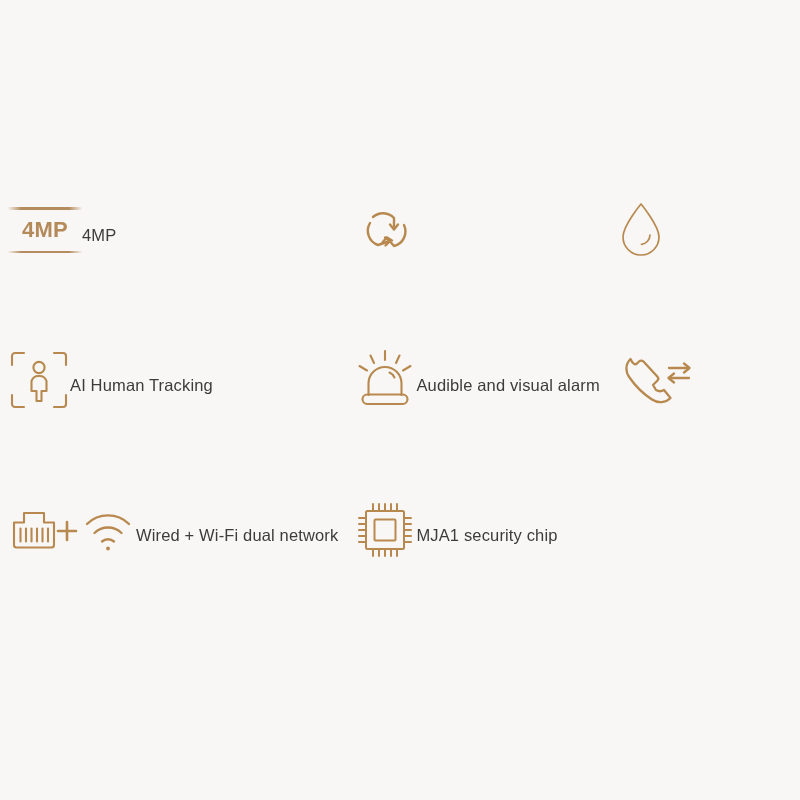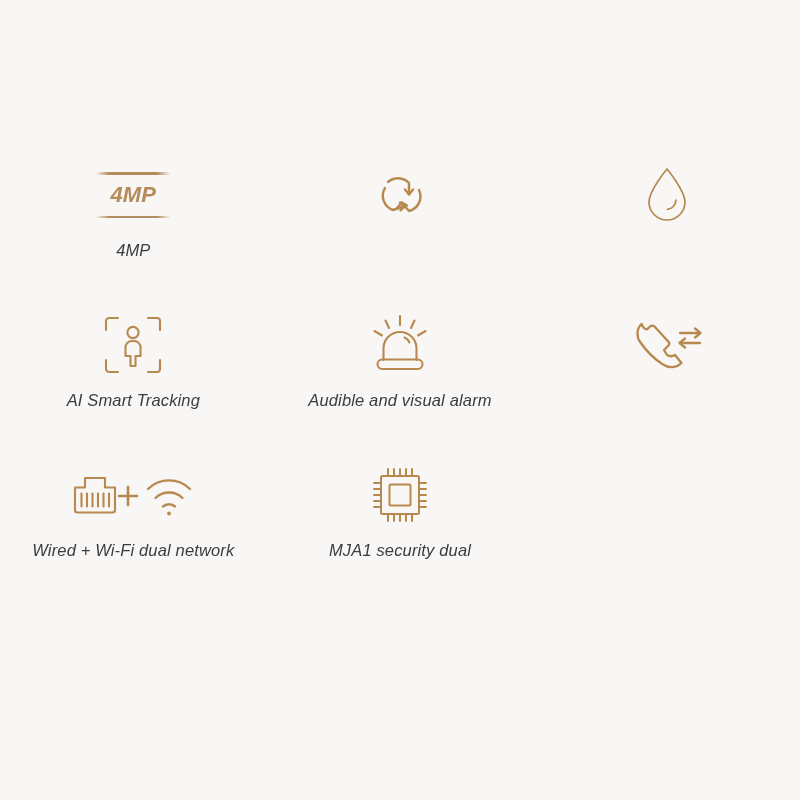--- a/index.html
+++ b/index.html
@@ -22,26 +22,25 @@
     width: 800px;
     display: grid;
     grid-template-columns: repeat(3, 1fr);
     grid-template-rows: repeat(3, 150px);
     row-gap: 0px;
     column-gap: 0px;
   }
 
   .feature-cell {
     display: flex;
-    flex-direction: column;
+    flex-direction: row;
     align-items: center;
     justify-content: flex-start;
-    padding: 0 18px;
+    padding: 0 8px;
     box-sizing: border-box;
-    font-style: italic;
   }
 
   .feature-icon {
     height: 70px;
     display: flex;
     align-items: center;
     justify-content: center;
     margin-bottom: 10px;
   }
 
@@ -138,21 +137,21 @@
         <path d="M4 16 L4 7 A3 3 0 0 1 7 4 L16 4"></path>
         <path d="M46 4 L55 4 A3 3 0 0 1 58 7 L58 16"></path>
         <path d="M58 46 L58 55 A3 3 0 0 1 55 58 L46 58"></path>
         <path d="M16 58 L7 58 A3 3 0 0 1 4 55 L4 46"></path>
 
         <circle cx="31" cy="18.5" r="5.6"></circle>
 
         <path d="M23.5 32 A7.5 7.5 0 0 1 31 27 A7.5 7.5 0 0 1 38.5 32 L38.5 42 L33.5 42 L33.5 52 L28.5 52 L28.5 42 L23.5 42 Z"></path>
       </svg>
     </div>
-    <div class="feature-label">AI Smart Tracking</div>
+    <div class="feature-label">AI Human Tracking</div>
   </div>
 
   <div class="feature-cell">
     <div class="feature-icon">
       <svg width="62" height="62" viewBox="0 0 62 62" fill="none" stroke="#b8894f" stroke-width="2.1" stroke-linecap="round" stroke-linejoin="round">
 
         <line x1="31" y1="2" x2="31" y2="11"></line>
         <line x1="16.5" y1="6.5" x2="20" y2="14"></line>
         <line x1="45.5" y1="6.5" x2="42" y2="14"></line>
         <line x1="5.5" y1="17" x2="13" y2="21.5"></line>
@@ -232,16 +231,16 @@
         <line x1="12" y1="37" x2="5" y2="37"></line>
         <line x1="12" y1="43" x2="5" y2="43"></line>
 
         <line x1="50" y1="19" x2="57" y2="19"></line>
         <line x1="50" y1="25" x2="57" y2="25"></line>
         <line x1="50" y1="31" x2="57" y2="31"></line>
         <line x1="50" y1="37" x2="57" y2="37"></line>
         <line x1="50" y1="43" x2="57" y2="43"></line>
       </svg>
     </div>
-    <div class="feature-label">MJA1 security dual</div>
+    <div class="feature-label">MJA1 security chip</div>
   </div>
 
 </div>
 
 </body></html>

